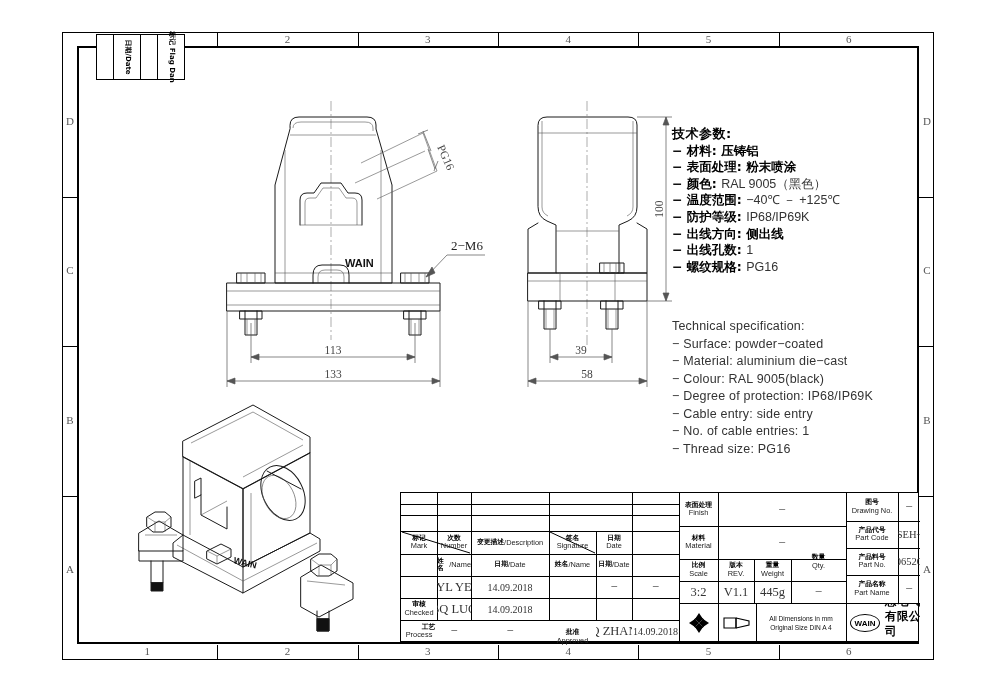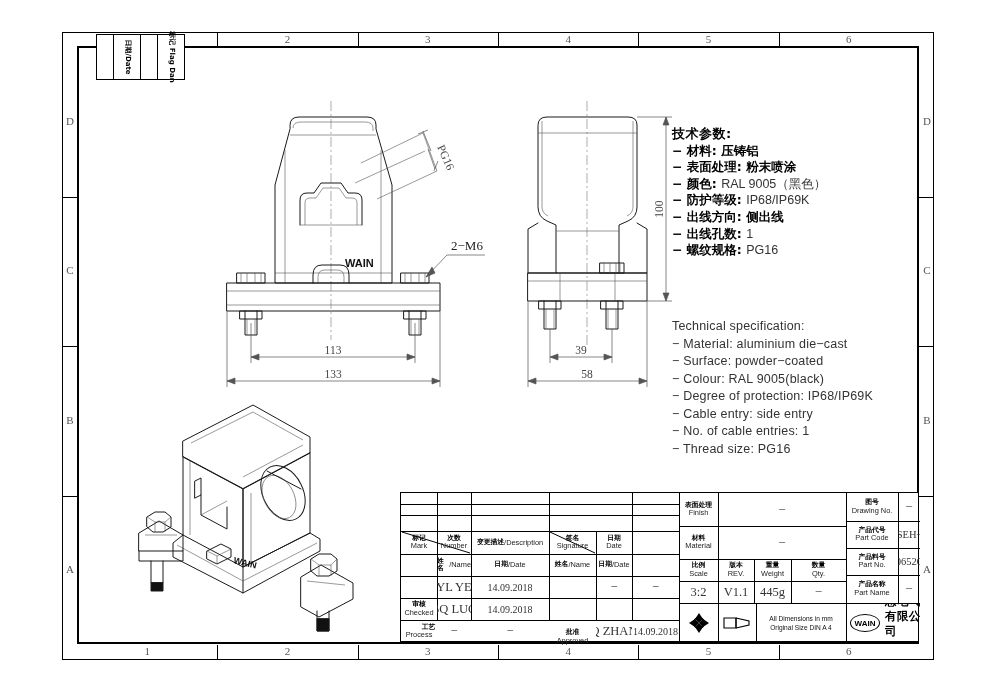--- a/index.html
+++ b/index.html
@@ -311,32 +311,33 @@
 
     <text class="brandtxt" x="128" y="168" style="font-size:9px" transform="rotate(14 128 168)">WAIN</text>
   </svg>
 
   <div id="spec-cn">
     <div class="hd cjk">技术参数:</div>
     <div id="spec-cn-rows">
         <div class="row"><span class="k cjk">− </span><span class="k cjk">材料: </span><span class="k cjk">压铸铝</span></div>
         <div class="row"><span class="k cjk">− </span><span class="k cjk">表面处理: </span><span class="k cjk">粉末喷涂</span></div>
         <div class="row"><span class="k cjk">− </span><span class="k cjk">颜色: </span><span class="v">RAL 9005（黑色）</span></div>
+        <div class="row"><span class="k cjk">− </span><span class="k cjk">温度范围: </span><span class="v">−40℃ － +125℃</span></div>
         <div class="row"><span class="k cjk">− </span><span class="k cjk">防护等级: </span><span class="v">IP68/IP69K</span></div>
         <div class="row"><span class="k cjk">− </span><span class="k cjk">出线方向: </span><span class="k cjk">侧出线</span></div>
         <div class="row"><span class="k cjk">− </span><span class="k cjk">出线孔数: </span><span class="v">1</span></div>
         <div class="row"><span class="k cjk">− </span><span class="k cjk">螺纹规格: </span><span class="v">PG16</span></div>
       </div>
   </div>
 
   <div id="spec-en">
     <div class="row">Technical specification:</div>
     <div id="spec-en-rows">
+        <div class="row">− Surface: powder−coated</div>
         <div class="row">− Material: aluminium die−cast</div>
-        <div class="row">− Surface: powder−coated</div>
         <div class="row">− Colour: RAL 9005(black)</div>
         <div class="row">− Degree of protection: IP68/IP69K</div>
         <div class="row">− Cable entry: side entry</div>
         <div class="row">− No. of cable entries: 1</div>
         <div class="row">− Thread size: PG16</div>
       </div>
   </div>
 
   <div id="titleblock">
 
@@ -554,21 +555,21 @@
           <span class="tcn">版本</span>
           <span class="ten">REV.</span>
         </div>
     </div>
     <div class="tb" style="left:353px;top:66px;width:37px;height:22px">
       <div class="c2">
           <span class="tcn">重量</span>
           <span class="ten">Weight</span>
         </div>
     </div>
-    <div class="tb" style="left:390px;top:66px;width:55px;height:22px">
+    <div class="tb" style="left:390px;top:58px;width:55px;height:22px">
       <div class="c2">
           <span class="tcn">数量</span>
           <span class="ten">Qty.</span>
         </div>
     </div>
 
     <div class="tb" style="left:278px;top:88px;width:39px;height:22px">
       <div class="mid">
           <span class="tval">3:2</span>
         </div>

